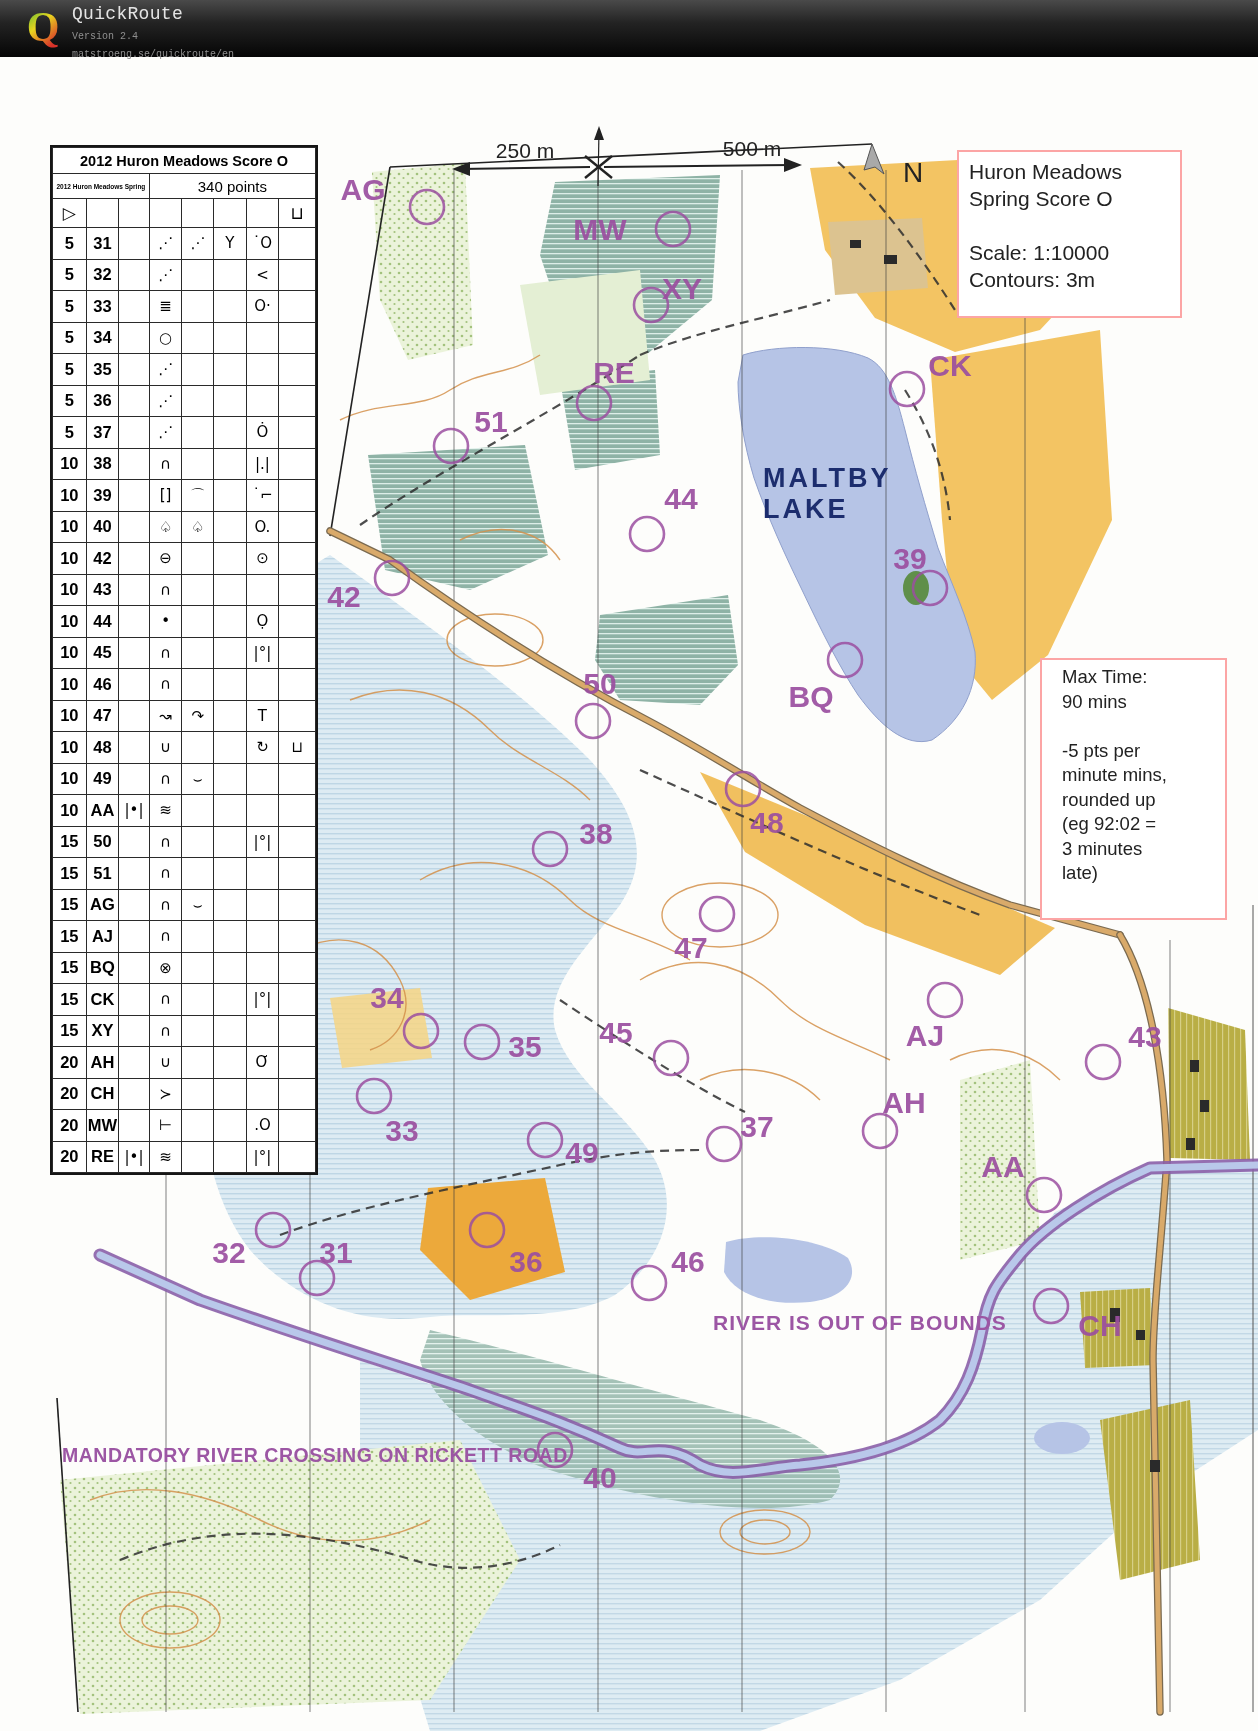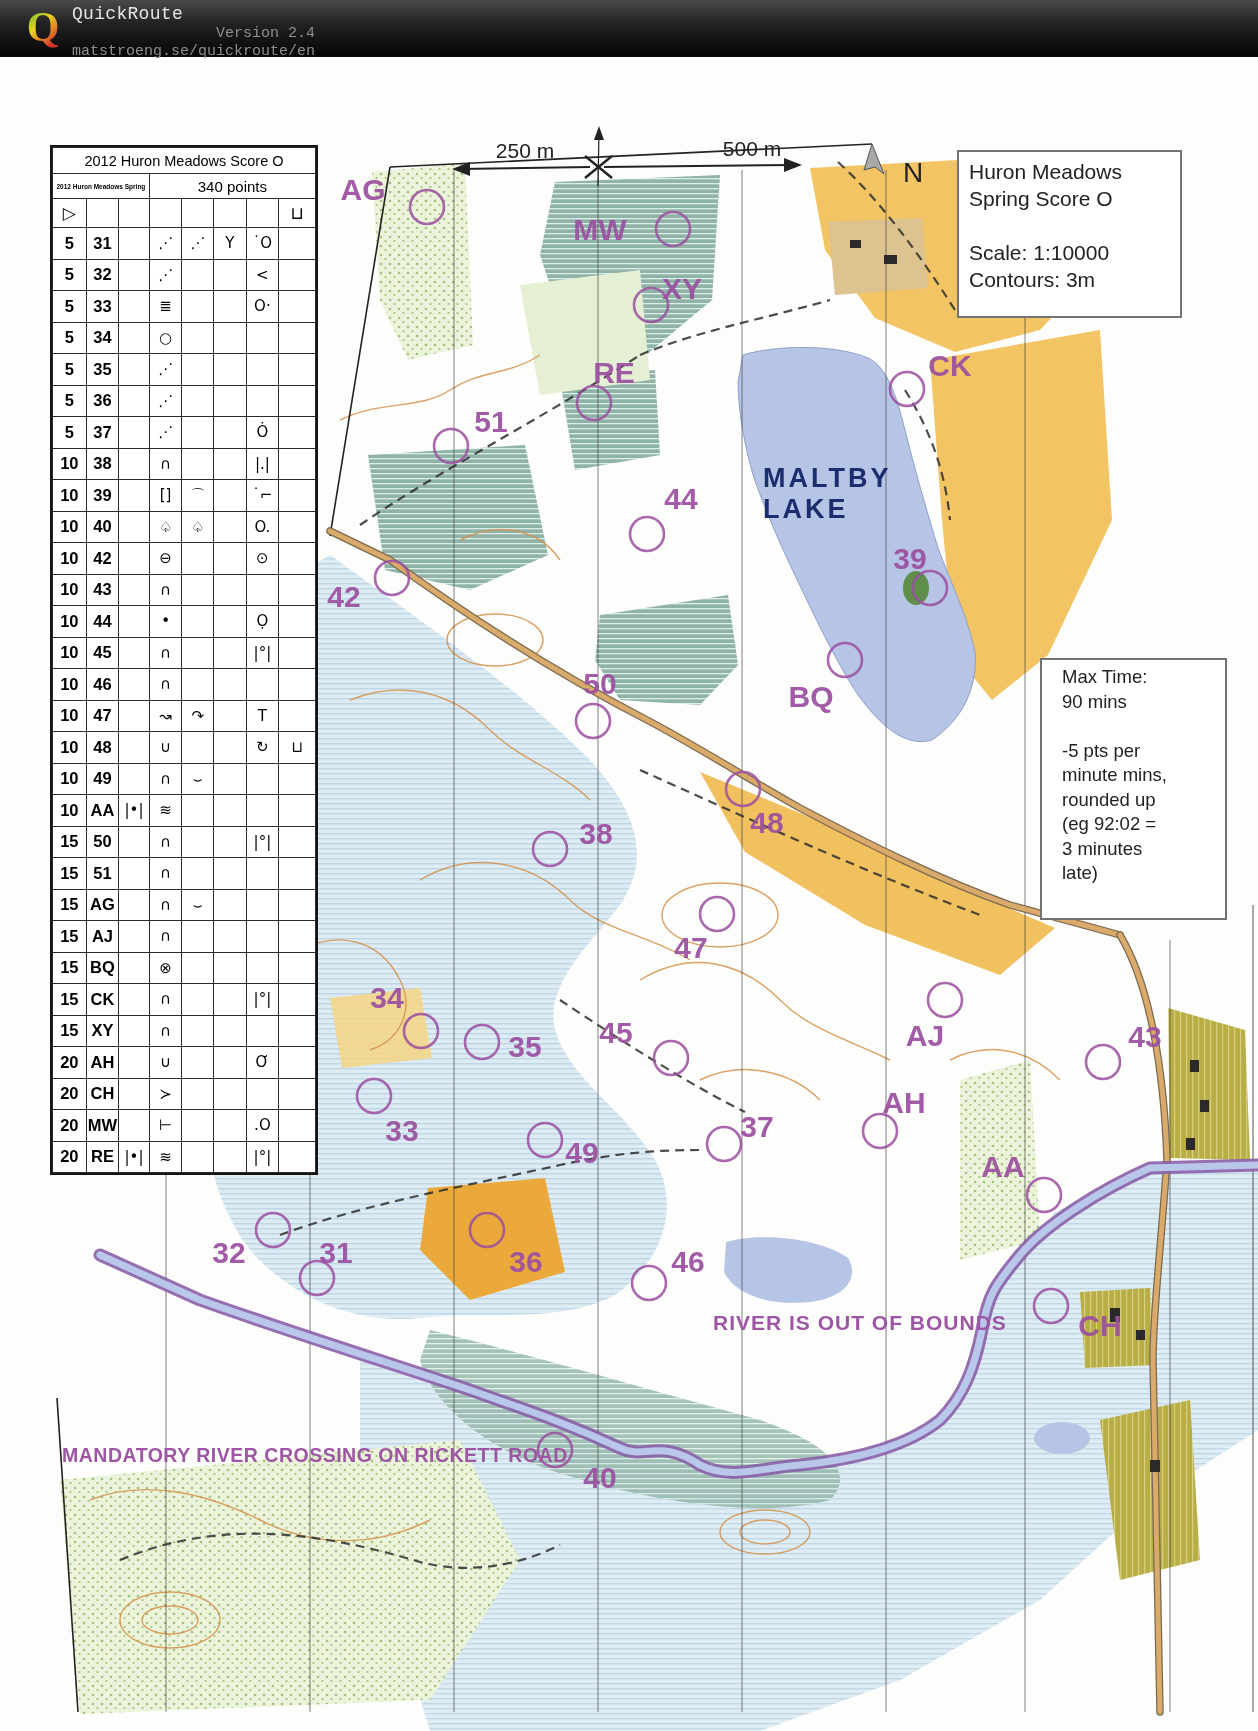--- a/index.html
+++ b/index.html
@@ -4,44 +4,44 @@
 <style>
   html,body{margin:0;padding:0;background:#ffffff;}
   body{width:1258px;height:1731px;position:relative;overflow:hidden;
        font-family:"Liberation Sans",sans-serif;}
   
   #app-header{position:absolute;top:0;left:0;width:1258px;height:57px;z-index:30;
     background:linear-gradient(180deg,#4a4a4a 0%,#232323 40%,#050505 100%);}
   #logo{position:absolute;left:22px;top:5px;}
   #hdr-text{position:absolute;left:72px;top:5px;line-height:1.05;font-family:Liberation Mono, monospace;}
   #hdr-title{color:#e4e4e4;font-size:18px;letter-spacing:.3px;}
-  .hdr-sub{color:#8f8f8f;font-size:15px;margin-top:2px;text-align:right;}
+  .hdr-sub{color:#8f8f8f;font-size:10px;margin-top:8px;}
   
   #map-svg{position:absolute;top:0;left:0;z-index:1;}
   .ctrl-circle{fill:none;stroke:#9b4fa0;stroke-width:2.6;opacity:.85;}
   .ctrl-label{fill:#9b4fa0;font-size:30px;font-weight:bold;text-anchor:middle;
     font-family:"Liberation Sans",sans-serif;opacity:.92;}
   .mapnote{fill:#9c56a4;font-weight:bold;font-family:"Liberation Sans",sans-serif;}
   .lakename{fill:#1c2d6e;font-weight:bold;letter-spacing:3px;font-size:27px;}
   .scaletext{fill:#222;font-size:21px;font-family:"Liberation Sans",sans-serif;}
   
-  .infobox{position:absolute;background:#fff;border:2px solid #737373;z-index:20;
+  .infobox{position:absolute;background:#fff;border:2px solid #fca5a5;z-index:20;
     color:#222;}
   #title-box{left:957px;top:150px;width:201px;height:152px;padding:6px 10px;
     font-size:21px;line-height:27px;}
   #maxtime-box{left:1040px;top:658px;width:143px;height:248px;padding:5px 20px;
     font-size:18.5px;line-height:24.5px;}
   .mt-line{min-height:24.5px;}
   
   #card{position:absolute;left:50px;top:145px;width:264px;z-index:20;background:#fff;
     border:2px solid #151515;}
   #card table{border-collapse:collapse;width:100%;table-layout:fixed;}
   #card td{border:1px solid #2a2a2a;text-align:center;vertical-align:middle;
     padding:0;overflow:hidden;}
-  .card-title td{height:25px;font-size:14.5px;font-weight:normal;}
+  .card-title td{height:25px;font-size:14.5px;font-weight:bold;}
   .card-sub td{height:24px;}
   .tiny{font-size:6.5px;font-weight:bold;}
   .pointsTotal{font-size:15px;font-weight:normal;}
   .card-start td{height:28px;font-size:17px;font-family:"DejaVu Sans",sans-serif;}
   .card-data td{height:30.5px;}
   #card .pts,#card .code{font-size:16.5px;font-weight:bold;}
   #card .sym{font-size:15px;font-family:"DejaVu Sans",sans-serif;}
 </style>
 </head>
 <body>

